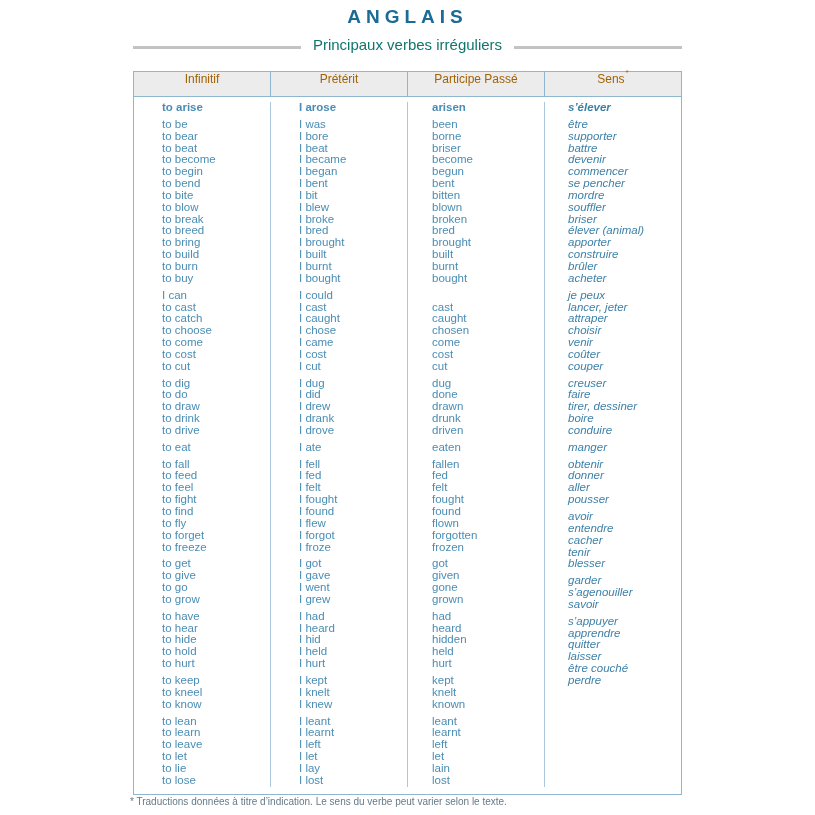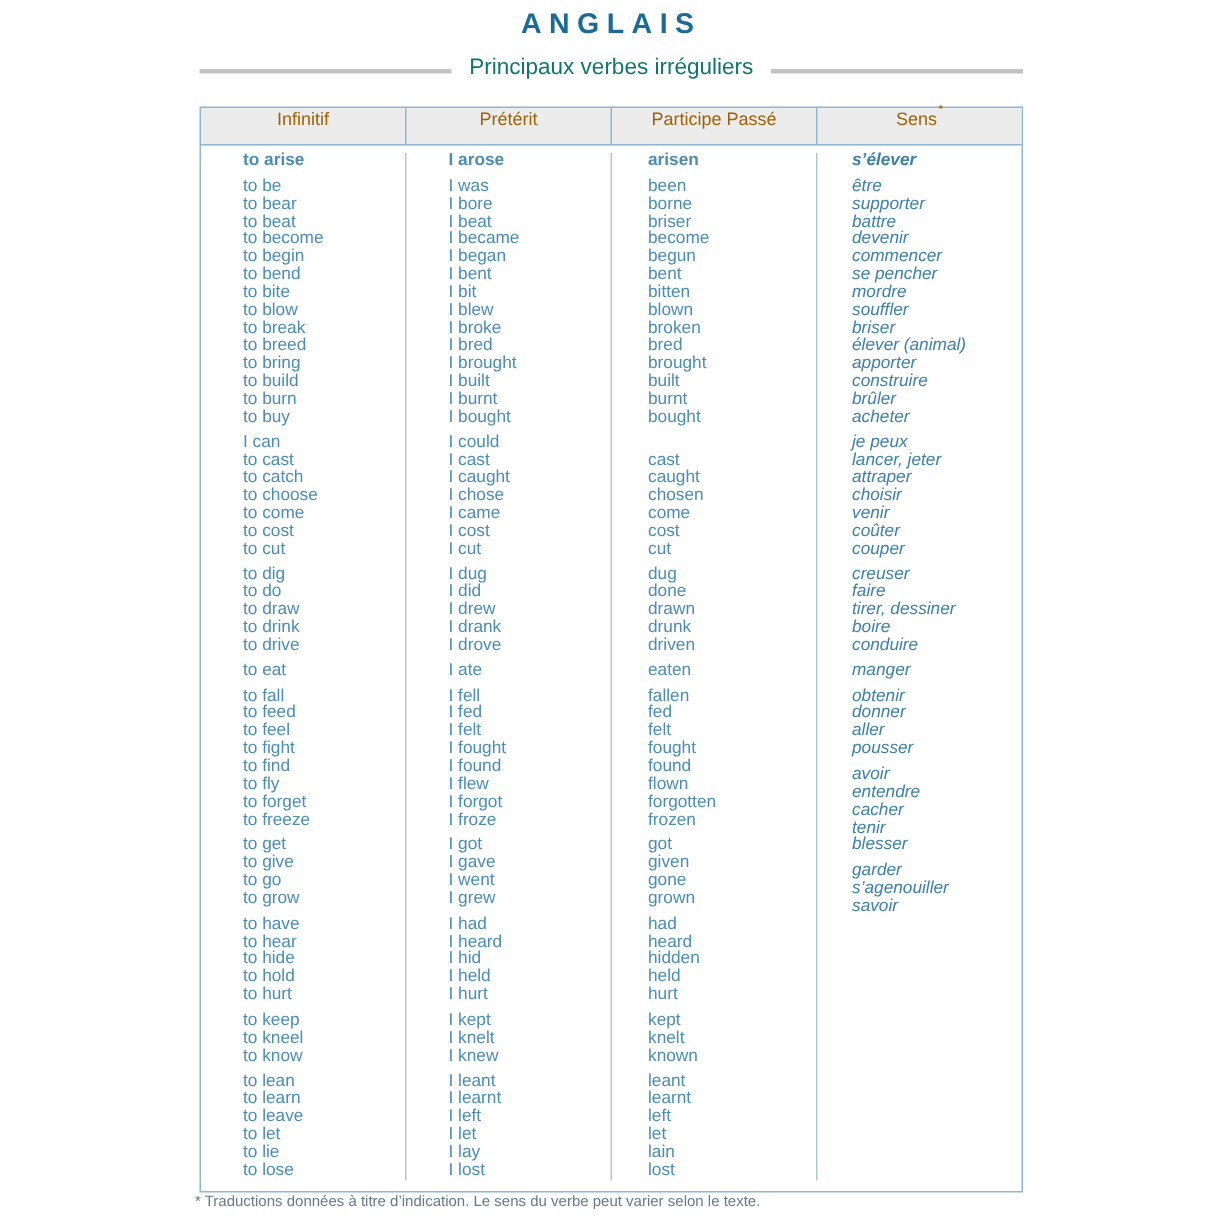--- a/index.html
+++ b/index.html
@@ -407,19 +407,27 @@
             <div class="line">entendre</div>
             <div class="line">cacher</div>
             <div class="line">tenir</div>
             <div class="line">blesser</div>
           </div>
           <div class="group">
             <div class="line">garder</div>
             <div class="line">s’agenouiller</div>
             <div class="line">savoir</div>
           </div>
+          <div class="group">
+            <div class="line">s’appuyer</div>
+            <div class="line">apprendre</div>
+            <div class="line">quitter</div>
+            <div class="line">laisser</div>
+            <div class="line">être couché</div>
+            <div class="line">perdre</div>
+          </div>
         </div>
       </div>
   </div>
 
   <div class="footnote">* Traductions données à titre d’indication. Le sens du verbe peut varier selon le texte.</div>
 
 </div>
 
 </body></html>

